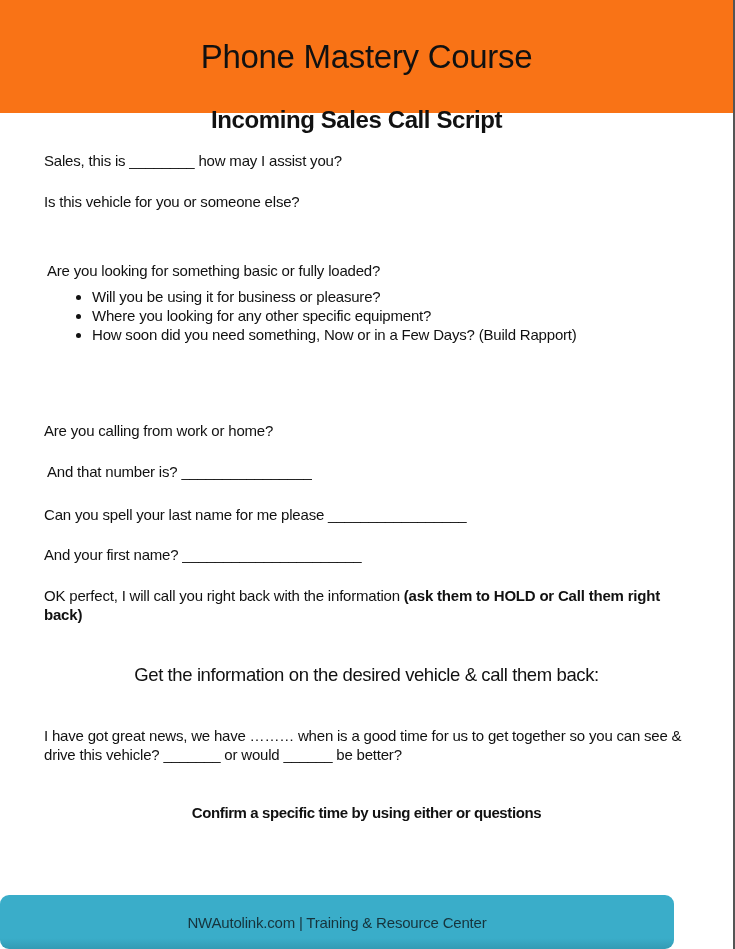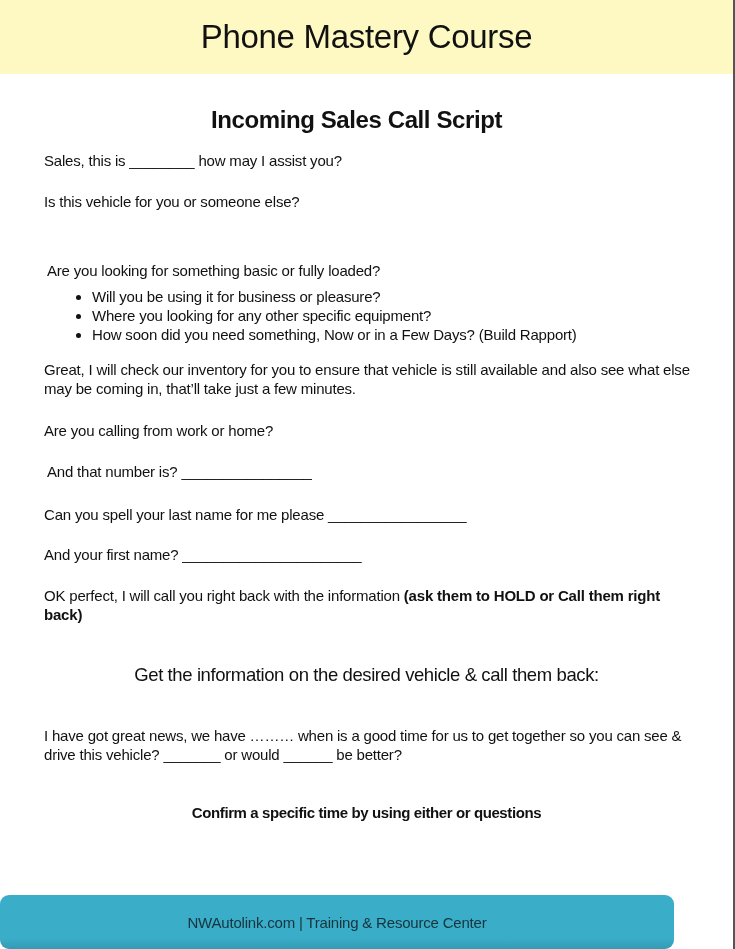--- a/index.html
+++ b/index.html
@@ -3,22 +3,22 @@
   <meta charset="utf-8">
   <style>
     html, body { margin: 0; padding: 0; }
     body {
       width: 735px; height: 949px; position: relative; overflow: hidden;
       background: #ffffff; font-family: "Liberation Sans", sans-serif; color: #111;
     }
     .page { position: absolute; left: 0; top: 0; width: 733px; height: 949px; background: #fff; }
     .edge { position: absolute; right: 0; top: 0; width: 2px; height: 949px; background: #555; }
     .header {
-      position: absolute; left: 0; top: 0; width: 733px; height: 74px;
-      background: #fef9c3; display: flex; align-items: center; justify-content: center;
+      position: absolute; left: 0; top: 0; width: 733px; height: 113px;
+      background: #f97316; display: flex; align-items: center; justify-content: center;
     }
     .header h1 {
       margin: 0; font-weight: normal; font-size: 33px; color: #111; letter-spacing: -0.3px;
     }
     .doc-title {
       position: absolute; left: 0; top: 106px; width: 713px; text-align: center;
       font-weight: bold; font-size: 24px; letter-spacing: -0.4px;
     }
     .p { position: absolute; left: 44px; width: 650px; font-size: 15px; line-height: 19px; letter-spacing: -0.2px; }
     .p.indent { left: 47px; }
@@ -52,21 +52,20 @@
   <div class="p" style="top:151px;">Sales, this is ________ how may I assist you?</div>
   <div class="p" style="top:192px;">Is this vehicle for you or someone else?</div>
   <div class="p indent" style="top:233px;margin-top:28px;">Are you looking for something basic or fully loaded?</div>
 
   <ul class="bullets">
     <li>Will you be using it for business or pleasure?</li>
     <li>Where you looking for any other specific equipment?</li>
     <li>How soon did you need something, Now or in a Few Days? (Build Rapport)</li>
   </ul>
 
-  <div class="p" style="top:360px;">Great, I will check our inventory for you to ensure that vehicle is still available and also see what else may be coming in, that’ll take just a few minutes.</div>
   <div class="p" style="top:421px;">Are you calling from work or home?</div>
   <div class="p indent" style="top:462px;">And that number is? ________________</div>
   <div class="p" style="top:505px;">Can you spell your last name for me please _________________</div>
   <div class="p" style="top:545px;">And your first name? ______________________</div>
   <div class="p" style="top:586px;">
     <span>OK perfect, I will call you right back with the information </span>
     <span class="bold">(ask them to HOLD or Call them right back)</span>
   </div>
 
   <div class="section-heading">Get the information on the desired vehicle &amp; call them back:</div>

